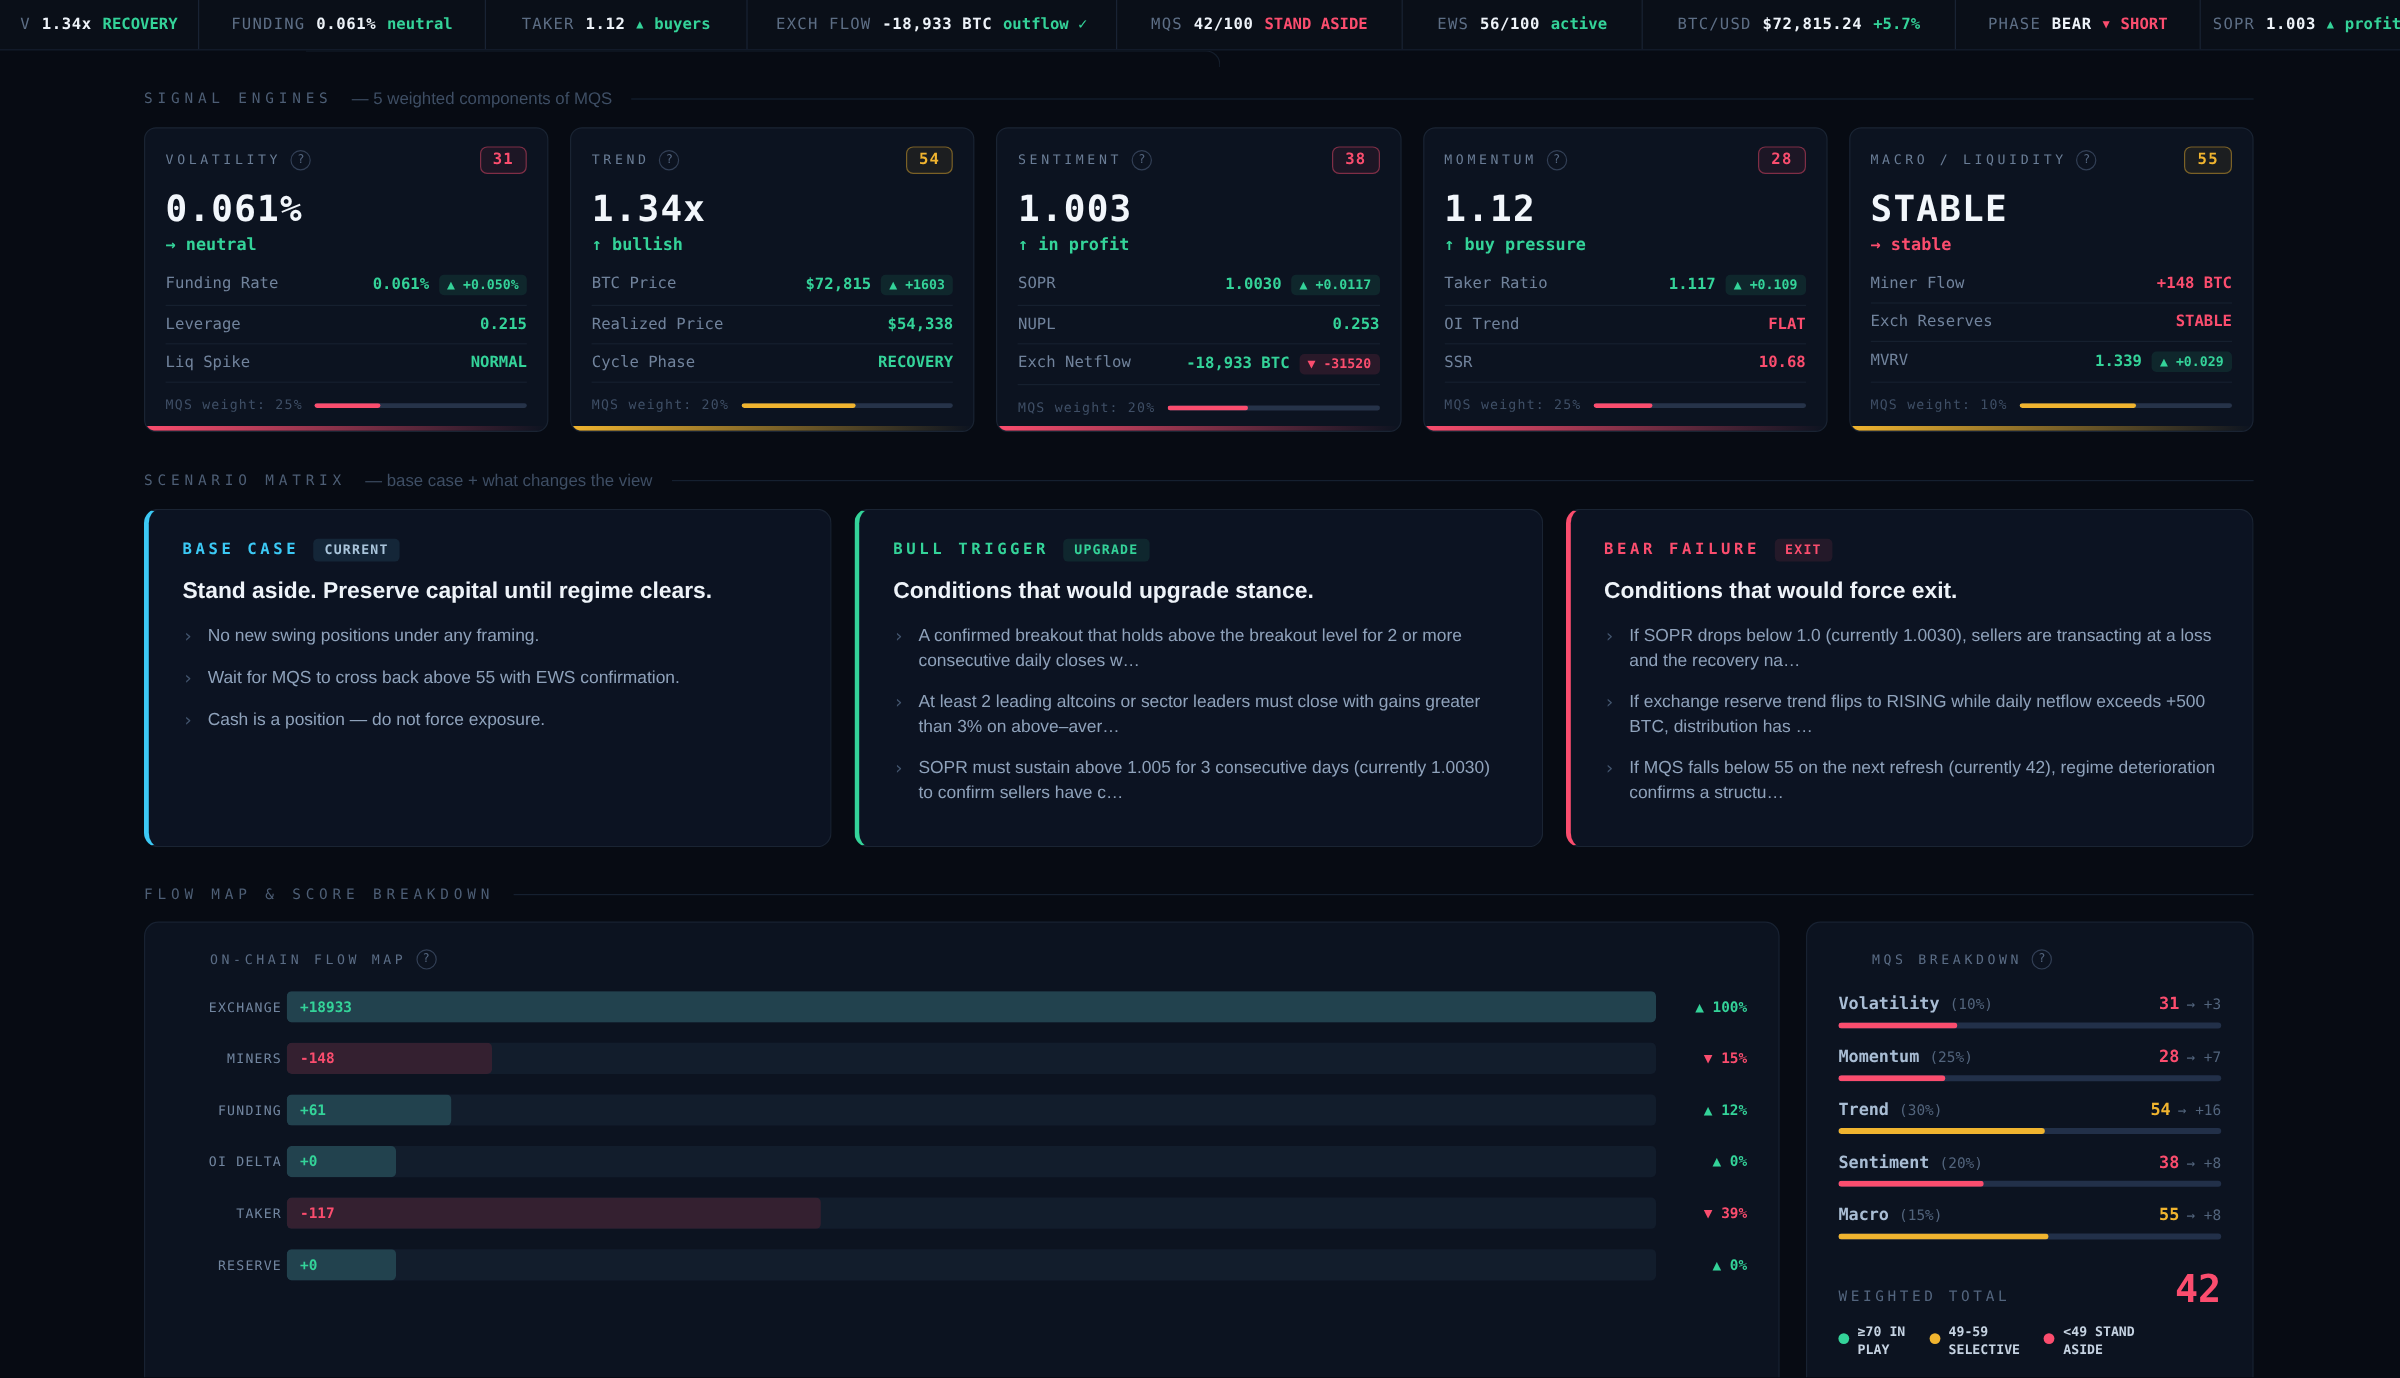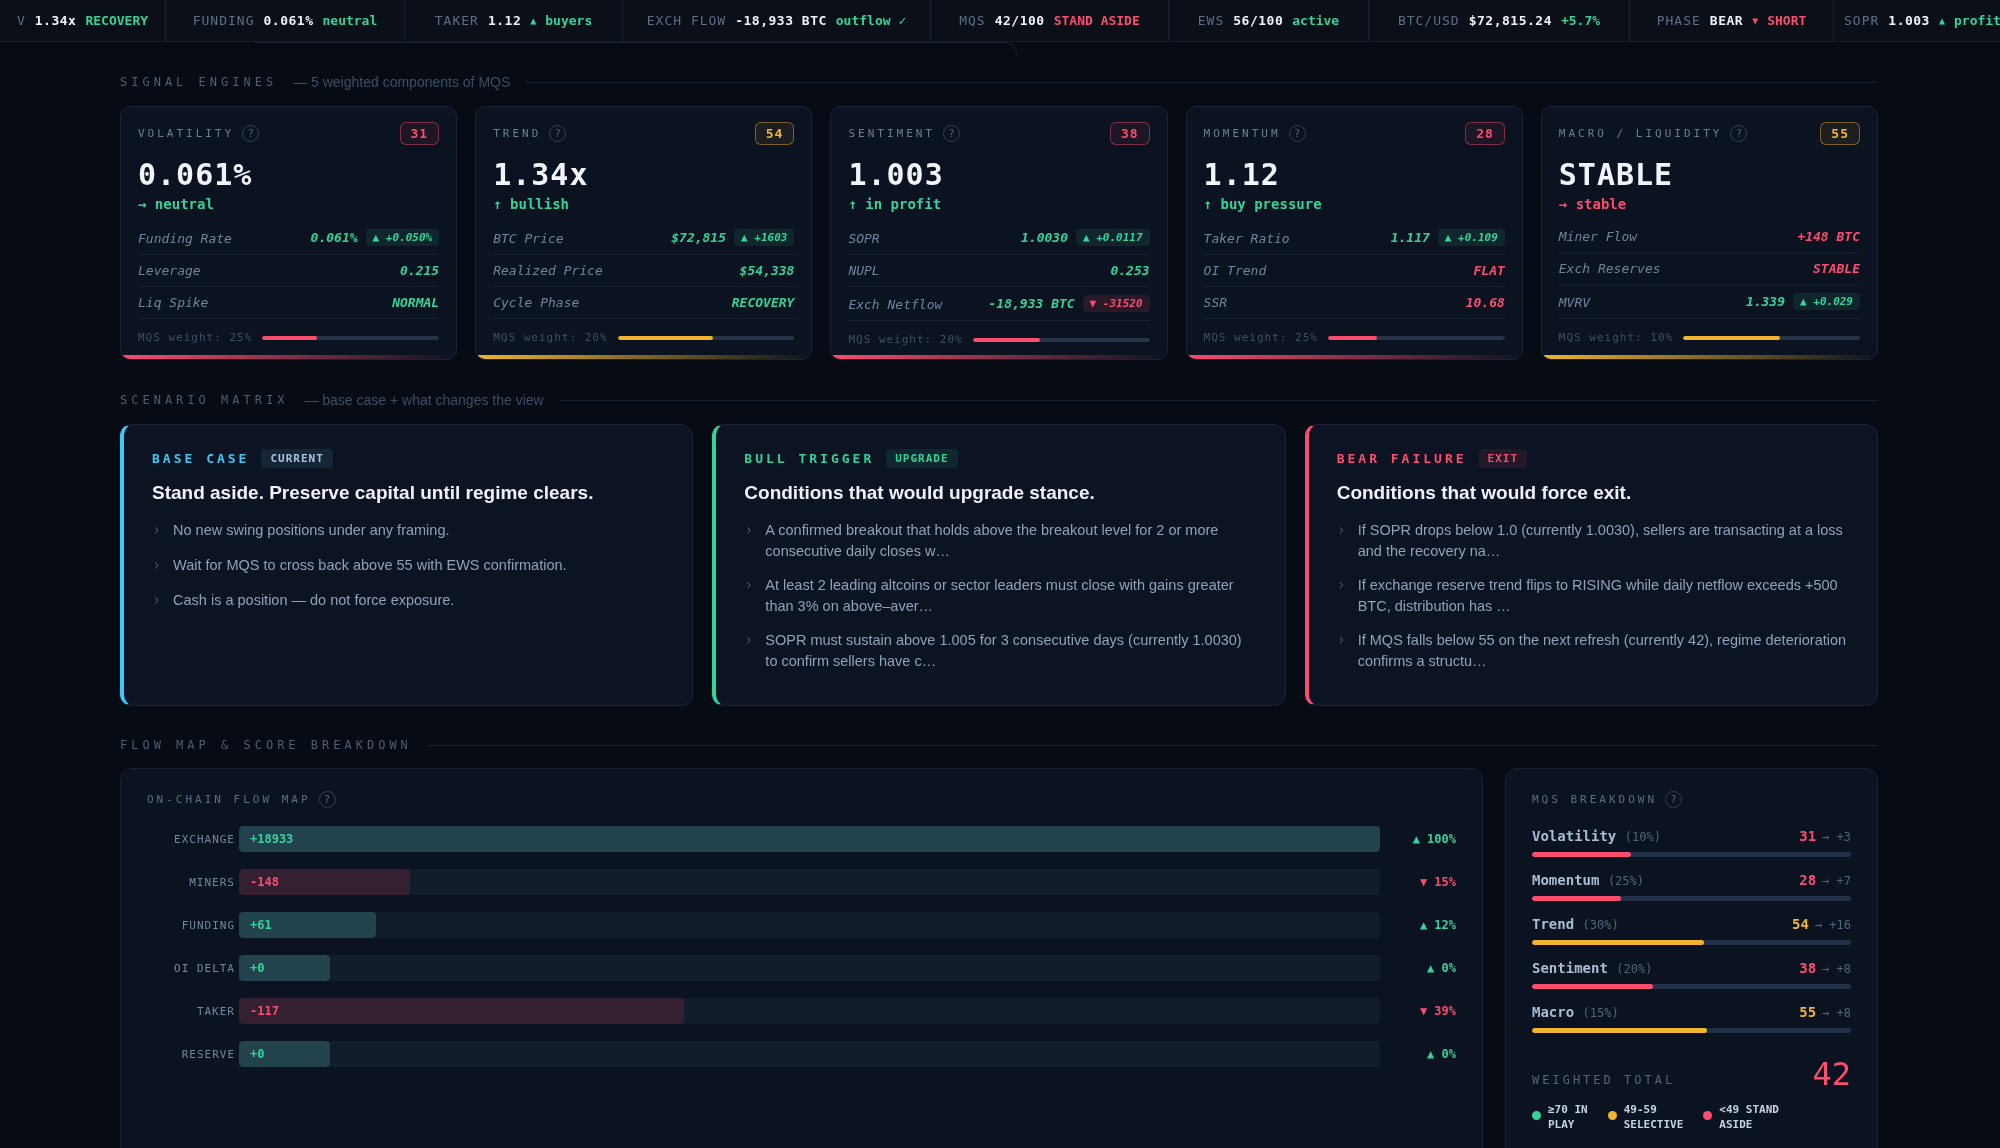--- a/index.html
+++ b/index.html
@@ -52,22 +52,22 @@
   .scard-title-wrap { display:flex; align-items:center; }
   .scard-title { font-size:11px; letter-spacing:3px; color:#6a7d96; }
   .score-badge {
     font-size:13px; font-weight:bold; padding:3px 10px; border-radius:6px; letter-spacing:1px;
   }
   .badge-red   { color:#fb4d6e; border:1px solid rgba(251,77,110,.45); background:rgba(251,77,110,.07); }
   .badge-amber { color:#f0b42f; border:1px solid rgba(240,180,47,.45); background:rgba(240,180,47,.07); }
   .scard-value { font-size:30px; font-weight:bold; color:#f2f6fb; margin:12px 0 4px; letter-spacing:1px; }
   .scard-status { font-size:14px; font-weight:bold; margin-bottom:9px; }
   .mrow {
-    display:flex; align-items:flex-end; justify-content:space-between;
-    padding:8px 0; border-bottom:1px solid #16202f; font-size:13px;font-style:italic;
+    display:flex; align-items:flex-start; justify-content:space-between;
+    padding:8px 0; border-bottom:1px solid #16202f; font-size:13px;
   }
   .mrow:last-of-type { border-bottom:1px solid #16202f; }
   .mlabel { color:#71839c; }
   .mval { display:flex; align-items:center; gap:8px; font-weight:bold; }
   .mbadge { font-size:11px; font-weight:bold; padding:2px 7px; border-radius:4px; }
   .bg-g { background:rgba(52,211,153,.1); color:#34d399; }
   .bg-r { background:rgba(251,77,110,.12); color:#fb4d6e; }
   .scard-foot { display:flex; align-items:center; gap:10px; margin-top:12px; }
   .wlabel { font-size:11px; color:#3f4f66; letter-spacing:1px; white-space:nowrap; }
   .wtrack { flex:1; height:4px; border-radius:2px; background:#263349; overflow:hidden; }
@@ -98,21 +98,21 @@
   .scen-bullet { display:flex; gap:12px; margin-bottom:13px; }
   .scen-chev { color:#43556e; font-size:15px; line-height:1.45; }
   .scen-text {
     font-family:"Liberation Sans", sans-serif; font-size:14.5px; color:#8fa2bb; line-height:1.45;
   }
   
   .flow-wrap { display:flex; gap:22px; margin-top:16px; }
   .panel { background:#0c1320; border:1px solid #182232; border-radius:12px; padding:22px 26px; }
   .flow-panel { flex:1; min-height:406px; }
   .panel-title-row { display:flex; align-items:center; margin-bottom:18px; }
-  .panel-title { font-size:11px; letter-spacing:3px; color:#5b6d86; }
+  .panel-title { font-size:11px; letter-spacing:3px; color:#5b6d86;margin-left:28px; }
   .frow { display:flex; align-items:center; gap:4px; margin-bottom:17px; }
   .flabel { width:88px; text-align:right; font-size:11px; letter-spacing:1px; color:#7286a0; flex:0 0 auto; }
   .ftrack { flex:1; height:26px; border-radius:4px; background:#121d2c; position:relative; overflow:hidden; }
   .ffill { position:absolute; left:0; top:0; bottom:0; border-radius:4px; }
   .ffill-pos { background:#22424e; }
   .ffill-neg { background:#342030; }
   .fval { position:absolute; left:11px; top:0; line-height:26px; font-size:12px; font-weight:bold; }
   .fpct { width:72px; text-align:right; font-size:12px; font-weight:bold; flex:0 0 auto; }
   .flegend { display:flex; gap:26px; margin-top:16px; margin-left:102px; }
   .flegend-item { display:flex; align-items:center; gap:8px; font-size:12px; color:#5a6c85; }
@@ -124,21 +124,21 @@
   .brow { margin-bottom:13px; }
   .brow-top { display:flex; align-items:baseline; justify-content:space-between; margin-bottom:7px; }
   .bname { font-size:14px; color:#a9bdd4; font-weight:bold; }
   .bweight { font-size:12px; color:#52647c; font-weight:normal; }
   .bscore { font-size:14px; font-weight:bold; }
   .bdelta { font-size:12px; color:#52647c; font-weight:normal; margin-left:6px; }
   .btrack { height:5px; border-radius:3px; background:#223049; overflow:hidden; }
   .bfill { height:100%; border-radius:3px; }
   .wt-row { display:flex; align-items:flex-end; justify-content:space-between; margin-top:22px; }
   .wt-label { font-size:12px; letter-spacing:3px; color:#53657e; padding-bottom:6px; }
-  .wt-value { font-size:32px; font-weight:normal; color:#fb4d6e; }
+  .wt-value { font-size:32px; font-weight:bold; color:#fb4d6e; }
   .wt-legend { display:flex; gap:20px; margin-top:10px; }
   .wt-legend-item { display:flex; align-items:flex-start; gap:7px; font-size:11px; font-weight:bold;
     color:#c6d3e2; white-space:pre-line; line-height:1.35; }
   .wt-legend-item .dot { margin-top:8px; }
   .footnote { margin-top:14px; font-size:12px; color:#3b4b61; line-height:1.5; }
 </style>
 </head>
 <body>
 
 <div class="page">

